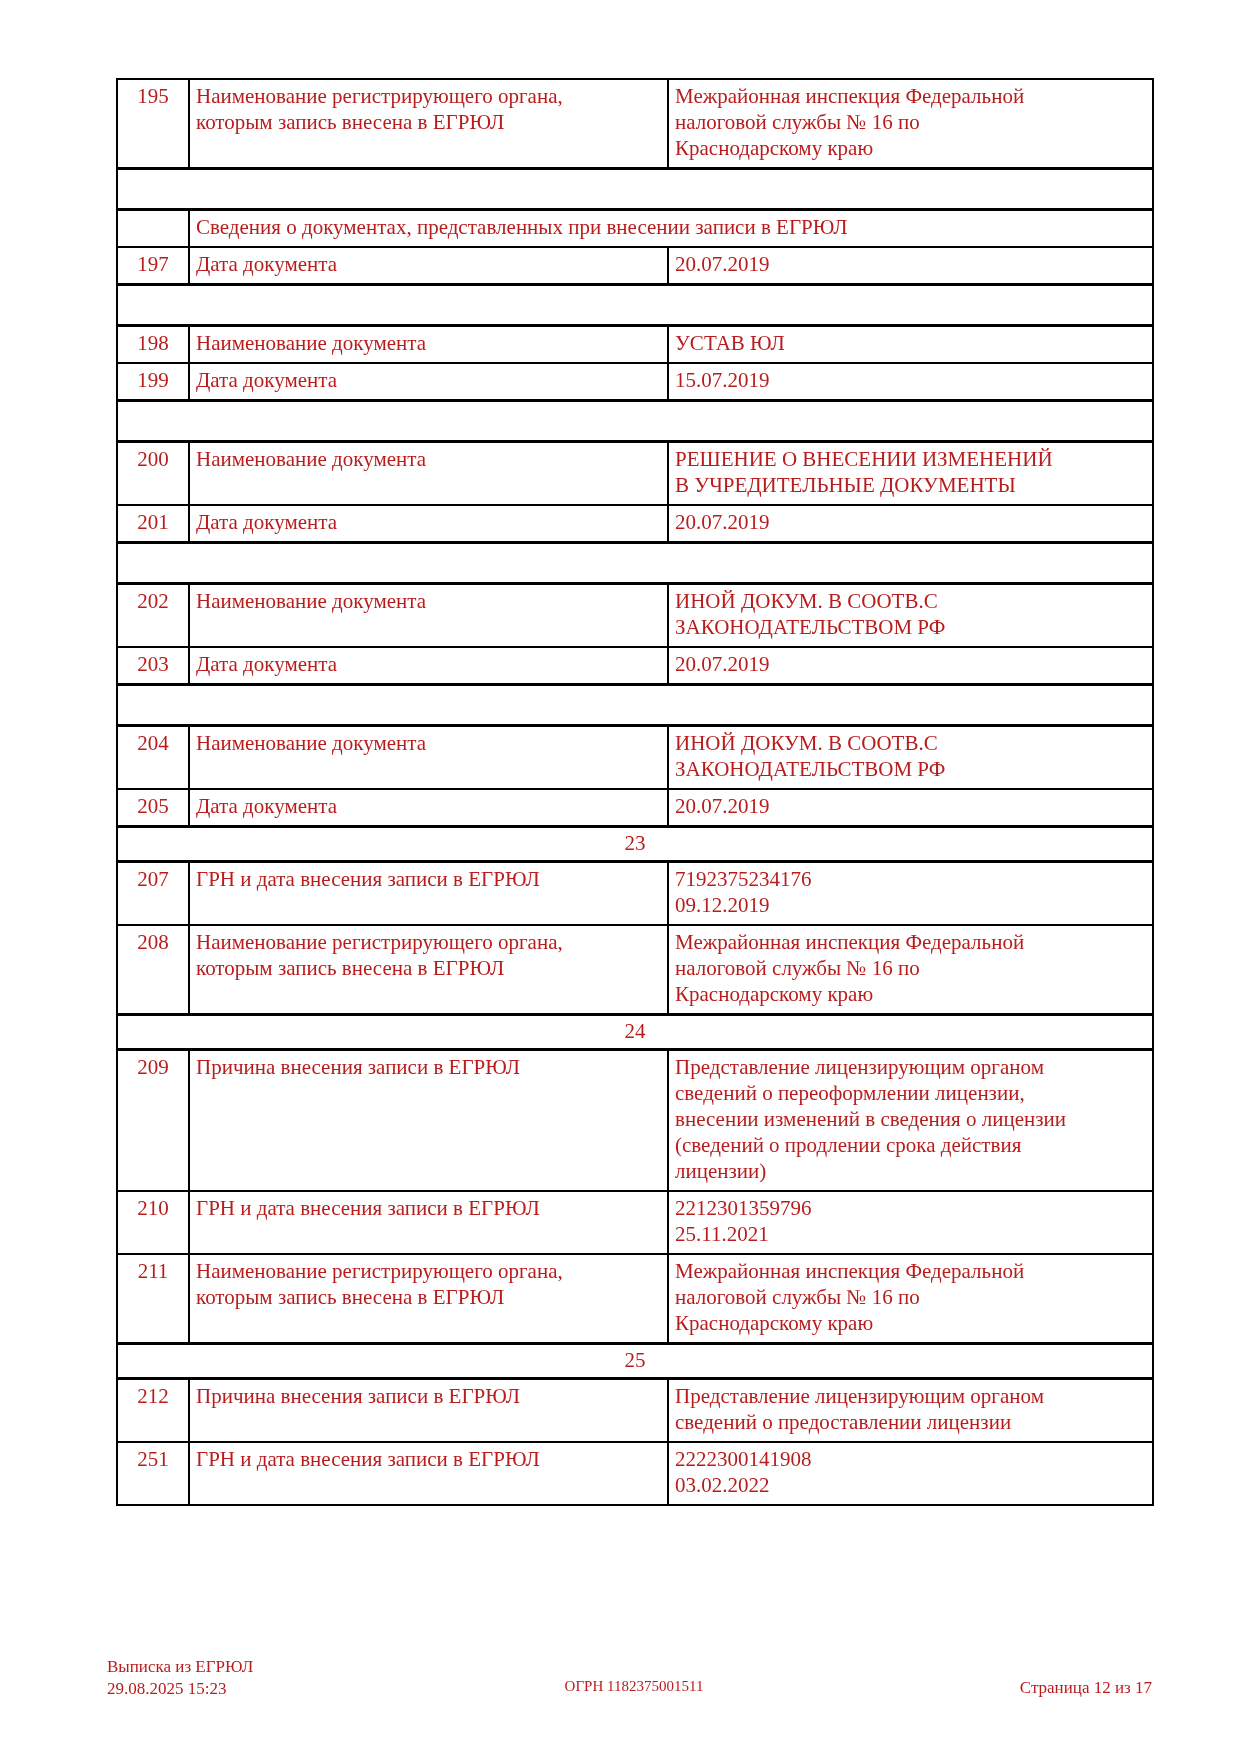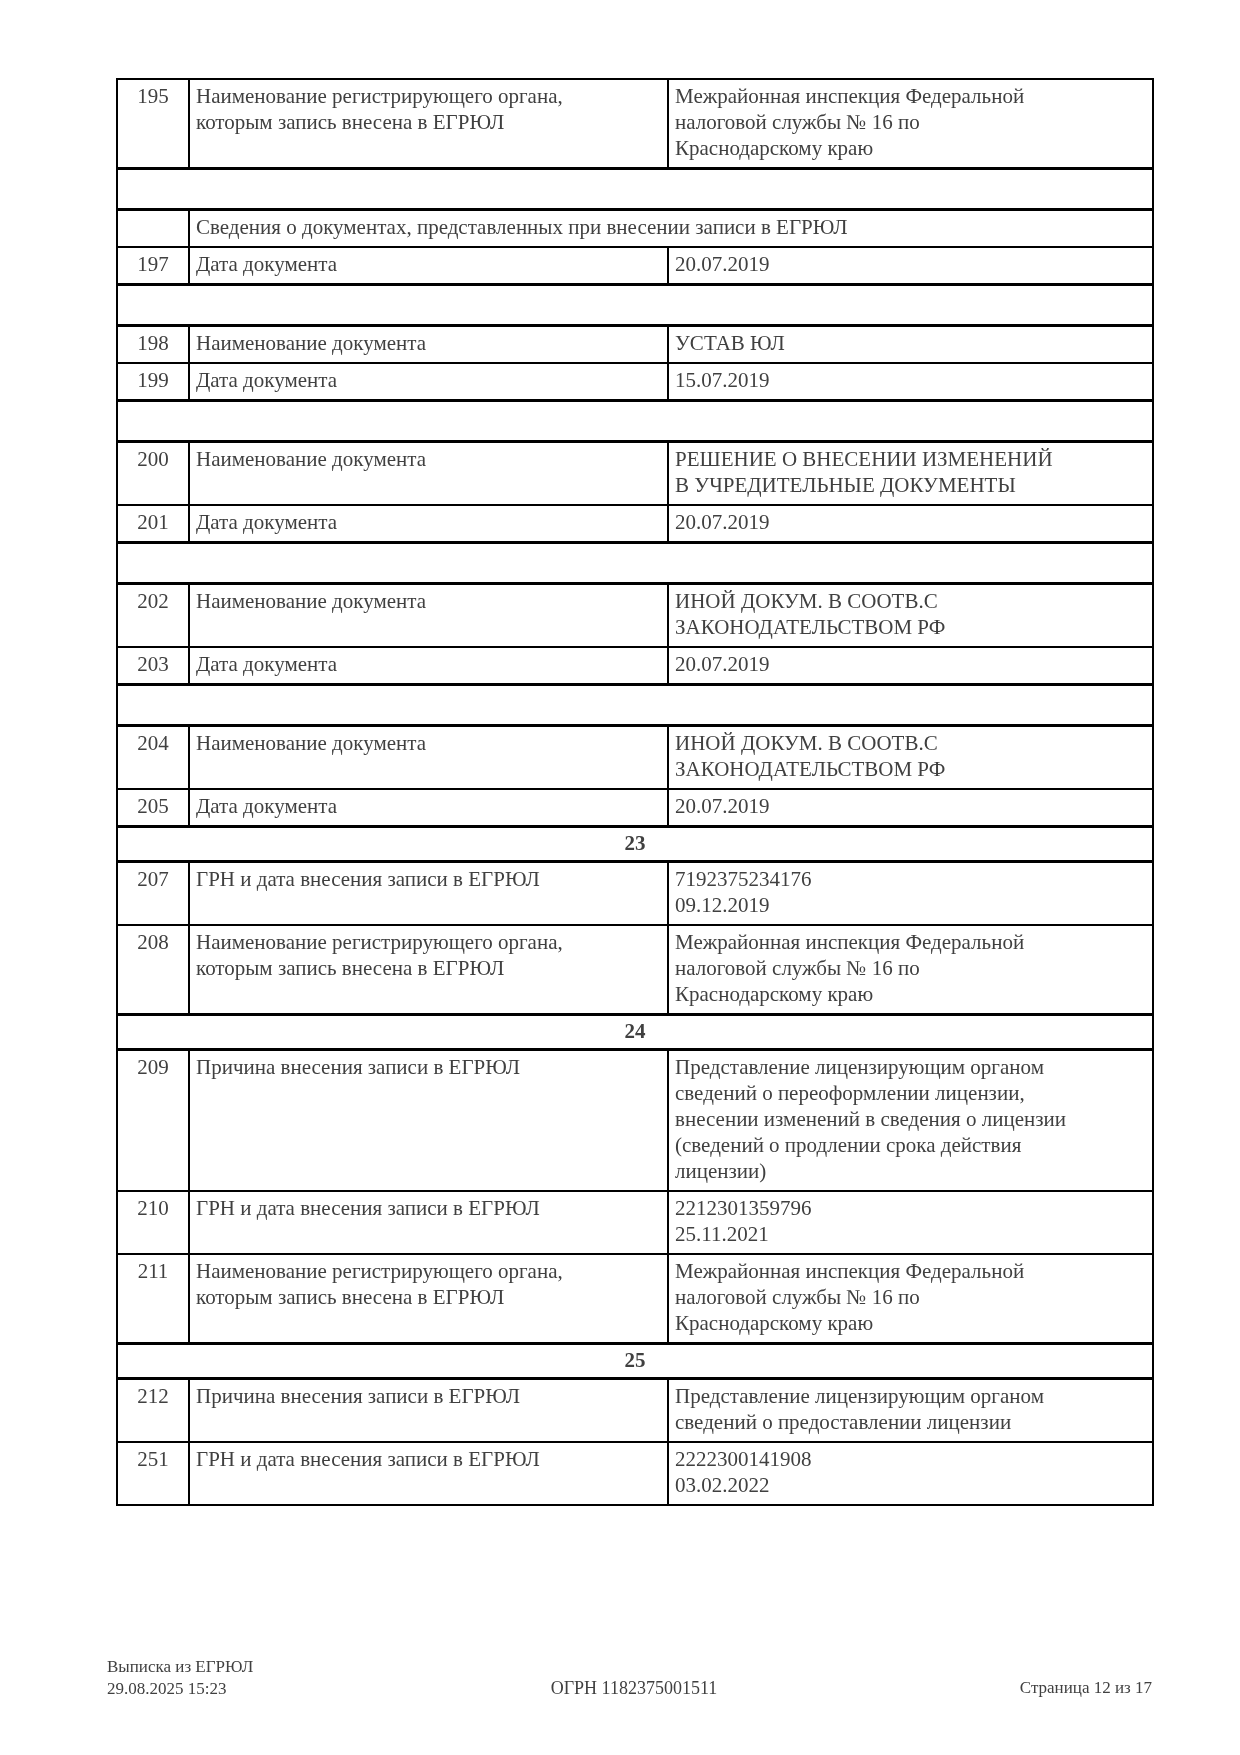--- a/index.html
+++ b/index.html
@@ -5,21 +5,21 @@
   html, body {
     margin: 0;
     padding: 0;
     background: #ffffff;
   }
   .page {
     position: relative;
     width: 1240px;
     height: 1755px;
     background: #ffffff;
-    color: #404040;
+    color: #b91c1c;
     font-family: "Liberation Serif", "DejaVu Serif", serif;
     overflow: hidden;
   }
   table.egrul {
     position: absolute;
     left: 116px;
     top: 78px;
     width: 1036px;
     border-collapse: collapse;
     table-layout: fixed;
@@ -39,40 +39,40 @@
     padding-right: 8px;
   }
   tr.spacer td {
     height: 38px;
     padding: 0;
     border-top-width: 3px;
     border-bottom-width: 3px;
   }
   tr.section td {
     text-align: center;
-    font-weight: bold;
+    font-weight: normal;
     padding: 2px 0 4px 0;
     border-top-width: 3px;
     border-bottom-width: 3px;
   }
   .footer-left {
     position: absolute;
     left: 107px;
     top: 1656px;
     font-size: 17px;
     line-height: 22px;
   }
   .footer-left .doc-type { font-weight: normal; }
   .footer-center {
     position: absolute;
     left: 116px;
     width: 1036px;
     top: 1678px;
     text-align: center;
-    font-size: 18px;
+    font-size: 15px;
   }
   .footer-right {
     position: absolute;
     right: 88px;
     top: 1678px;
     font-size: 17px;
     text-align: right;
   }
 </style>
 </head>

